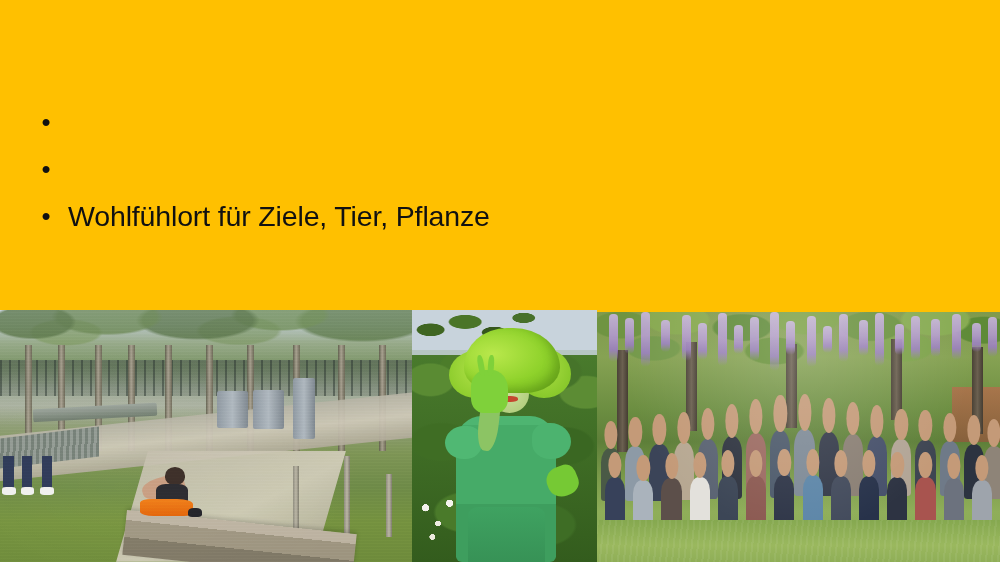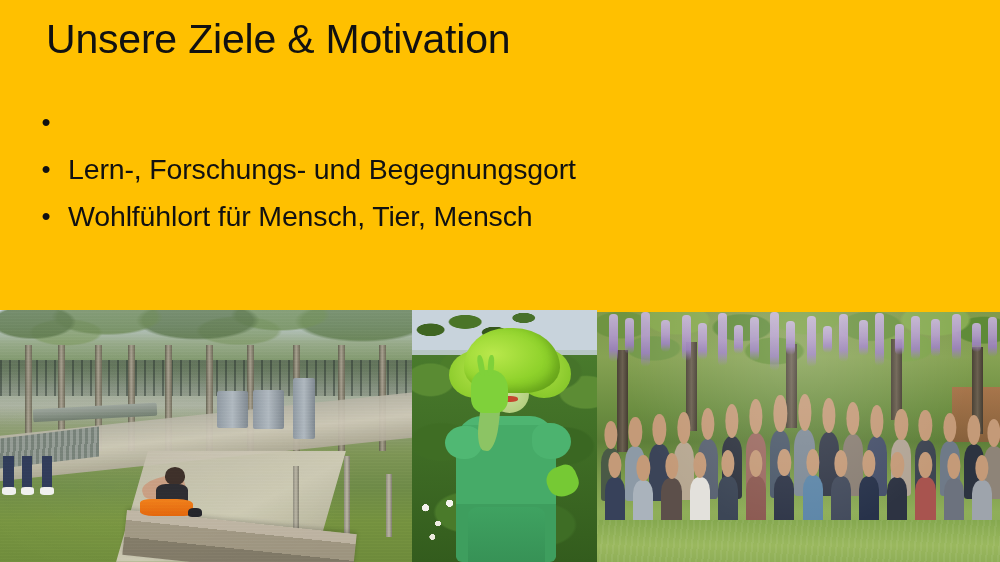--- a/index.html
+++ b/index.html
@@ -444,36 +444,34 @@
     background: radial-gradient(ellipse at 50% 10%, rgba(255,255,255,.18), transparent 62%);
   }
 </style>
 </head>
 <body>
 
 <div class="slide">
 
   <div class="text-area">
 
-    <div class="slide-title">Unsere Ziele &amp; Motivation</div>
 
     <div class="bullet-list">
 
       <div class="bullet-row">
         <span class="bullet-mark">•</span>
       </div>
 
       <div class="bullet-row">
         <span class="bullet-mark">•</span>
-        <span class="bullet-text">Lern-, Forschungs- und Begegnungsgort</span>
       </div>
 
       <div class="bullet-row">
         <span class="bullet-mark">•</span>
-        <span class="bullet-text">Wohlfühlort für Mensch, Tier, Mensch</span>
+        <span class="bullet-text">Wohlfühlort für Ziele, Tier, Pflanze</span>
       </div>
 
     </div>
   </div>
 
   <div class="photo-strip">
 
     <div class="photo photo-1">
       <div class="p1-bg"></div>
       <div class="p1-canopy"></div>

